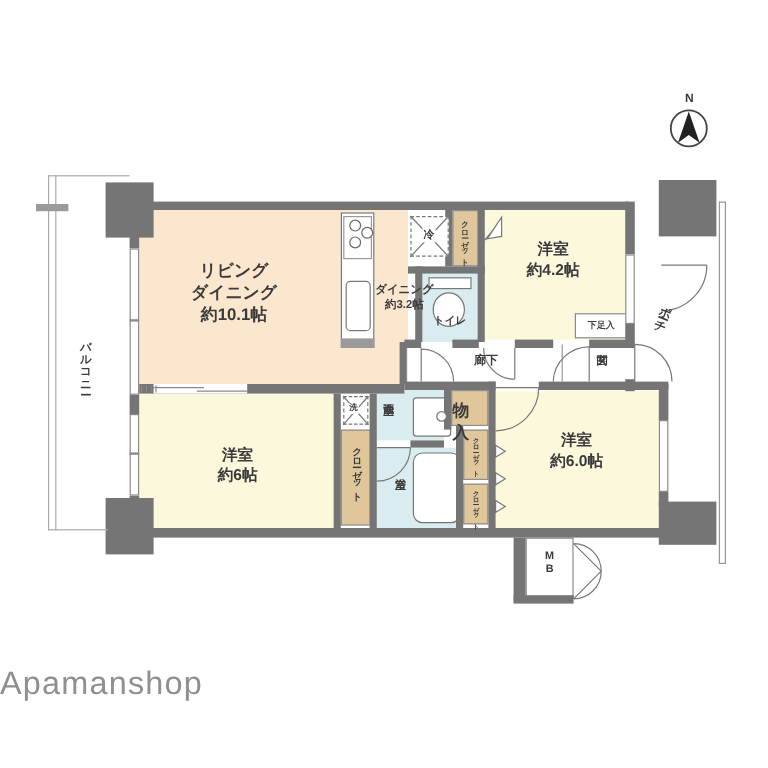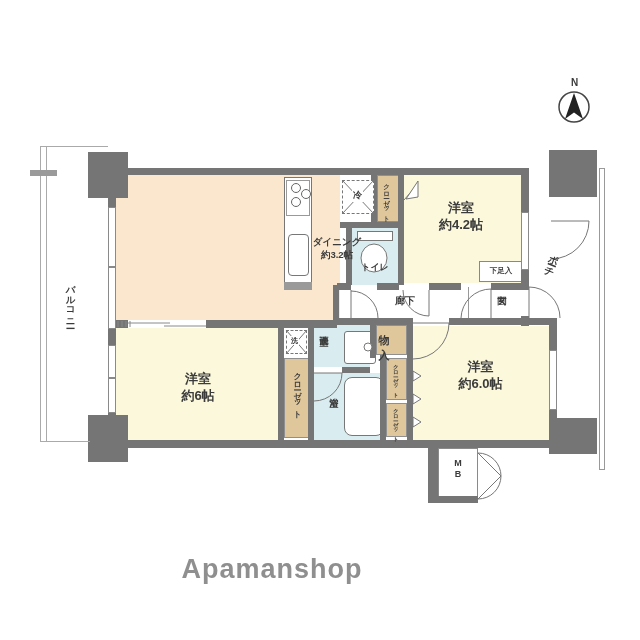--- a/index.html
+++ b/index.html
@@ -13,22 +13,22 @@
   .blue{background:#d9ecef;}
   .tan{background:#dfc79b;border:1px solid #8f8f8f;box-sizing:border-box;}
   .win{position:absolute;background:#fff;border:1px solid #8a8a8a;box-sizing:border-box;}
   .thin{position:absolute;background:#999;}
   .fixture{position:absolute;background:#fff;border:1px solid #777;box-sizing:border-box;}
   .dash{position:absolute;background:#fff;border:1px dashed #777;box-sizing:border-box;}
   .lbl{position:absolute;white-space:pre-line;text-align:center;line-height:1.32;font-weight:600;color:#3b3b3b;}
   .vt{writing-mode:vertical-rl;text-orientation:upright;letter-spacing:.5px;white-space:nowrap;}
   .chip{background:#fff;padding:0 1px;}
   svg.overlay{position:absolute;left:0;top:0;width:640px;height:640px;pointer-events:none;}
-  .brand{position:absolute;left:0;top:554px;width:544px;text-align:center;
-         font-size:27px;letter-spacing:1px;color:#8f8f8f;font-weight:700;}
+  .brand{position:absolute;left:0;top:554px;width:544px;
+         font-size:27px;letter-spacing:1px;color:#8f8f8f;font-weight:400;}
 </style>
 </head>
 <body>
 
 <div class="plan">
 
   <div class="fill peach" style="left:116px;top:175px;width:224px;height:147px;"></div>
   <div class="fill yellow" style="left:404px;top:175px;width:117px;height:108px;"></div>
   <div class="fill yellow" style="left:116px;top:328px;width:162px;height:112px;"></div>
   <div class="fill yellow" style="left:413px;top:326px;width:136px;height:114px;"></div>
@@ -181,39 +181,42 @@
         <path d="M 286,330 L 307,354"></path>
           <path d="M 307,330 L 286,354"></path>
       </g>
       <g stroke="#444" stroke-width="1.5">
         <circle cx="574" cy="107" r="15"></circle>
         <path d="M 574,93 L 565,119 L 574,112.5 L 583,119 Z" fill="#222" stroke="none"></path>
       </g>
     </g>
   </svg>
 
+  <div class="lbl" style="left:130px;top:216px;width:130px;font-size:14px;">リビング
+ダイニング
+約10.1帖</div>
   <div class="lbl" style="left:311px;top:236px;width:52px;font-size:9.5px;">ダイニング
 約3.2帖</div>
   <div class="lbl" style="left:405px;top:199px;width:112px;font-size:13px;">洋室
 約4.2帖</div>
   <div class="lbl" style="left:128px;top:370px;width:140px;font-size:13px;">洋室
 約6帖</div>
   <div class="lbl" style="left:418px;top:358px;width:125px;font-size:13px;">洋室
 約6.0帖</div>
   <div class="lbl" style="left:352px;top:262px;width:46px;font-size:9px;">トイレ</div>
   <div class="lbl" style="left:375px;top:294px;width:60px;font-size:10px;">廊下</div>
   <div class="lbl vt" style="left:495px;top:288px;font-size:9px;">玄関</div>
   <div class="lbl" style="left:479px;top:266px;width:44px;font-size:7.5px;">下足入</div>
   <div class="lbl vt" style="left:547px;top:248px;font-size:10px;transform:rotate(22deg);">ポーチ</div>
   <div class="lbl vt" style="left:64px;top:278px;font-size:9.5px;">バルコニー</div>
   <div class="lbl vt" style="left:382px;top:179px;font-size:6.5px;">クローゼット</div>
   <div class="lbl vt" style="left:291px;top:366px;font-size:8px;">クローゼット</div>
   <div class="lbl vt" style="left:392px;top:360px;font-size:5.5px;">クローゼット</div>
   <div class="lbl vt" style="left:392px;top:404px;font-size:5.5px;">クローゼット</div>
-  <div class="lbl" style="left:377px;top:333px;width:14px;font-size:11px;">物入</div>
+  <div class="lbl" style="left:377px;top:333px;width:14px;font-size:14px;">物入</div>
   <div class="lbl vt" style="left:317px;top:329px;font-size:9px;">洗面室</div>
   <div class="lbl vt" style="left:327px;top:391px;font-size:9px;">浴室</div>
   <div class="lbl chip" style="left:290px;top:336px;font-size:7px;">洗</div>
   <div class="lbl chip" style="left:352px;top:190px;font-size:9px;">冷</div>
   <div class="lbl" style="left:444px;top:458px;width:28px;font-size:9px;line-height:1.25;">M
 B</div>
   <div class="lbl" style="left:567px;top:76px;width:15px;font-size:10px;">N</div>
 
   <div class="brand">Apamanshop</div>
 </div>

